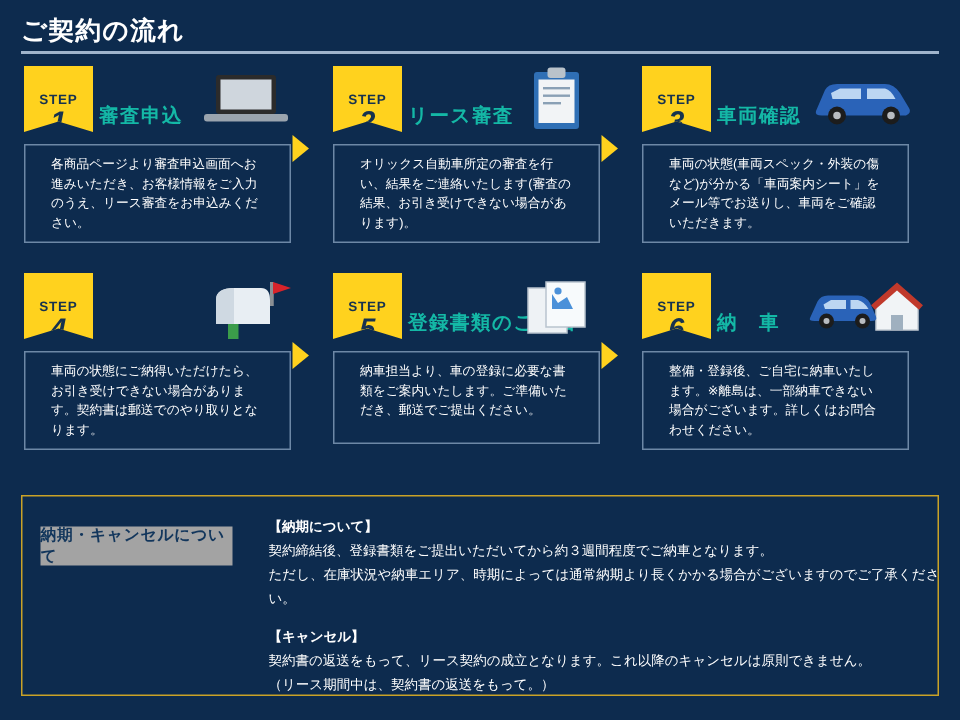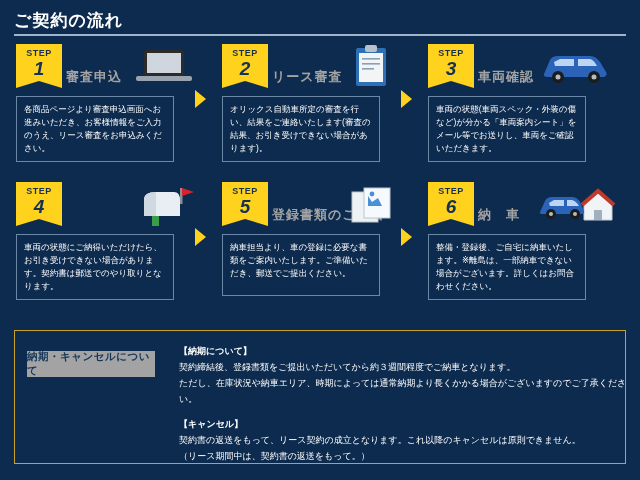--- a/index.html
+++ b/index.html
@@ -30,35 +30,35 @@
   }
   .cell{position:relative;}
 
   .step-head{position:relative;height:46px;}
   .badge{
     position:absolute;left:2px;top:0;width:46px;height:44px;
     background:#ffd21e;
     clip-path:polygon(0 0,100% 0,100% 100%,50% 84%,0 100%);
     text-align:center;
   }
-  .badge .s{display:block;font-size:9px;font-weight:bold;color:#16324f;line-height:11px;padding-top:4px;letter-spacing:.5px;}
+  .badge .s{display:block;font-size:9px;font-weight:bold;color:#16324f;line-height:11px;padding-top:17px;letter-spacing:.5px;}
   .badge .n{display:block;font-size:19px;font-weight:bold;color:#16324f;line-height:19px;font-style:italic;}
 
   .step-title{
     position:absolute;left:52px;top:24px;
-    font-size:13px;font-weight:bold;color:#a3a3a3;letter-spacing:1px;
+    font-size:13px;font-weight:bold;color:#14b8a6;letter-spacing:1px;
     white-space:nowrap;
   }
 
   .art{position:absolute;right:4px;top:0px;width:82px;height:44px;}
 
   .desc{
-    position:absolute;left:2px;top:52px;width:158px;
+    position:absolute;left:2px;top:52px;width:178px;
     border:1px solid #6d88a6;
-    padding:6px 7px;
+    padding:6px 17px;
     font-size:8.5px;line-height:13px;color:#ffffff;
     box-sizing:border-box;
     min-height:62px;
   }
 
   
   .arrow{
     position:absolute;width:0;height:0;
     border-top:9px solid transparent;border-bottom:9px solid transparent;
     border-left:11px solid #ffd21e;

